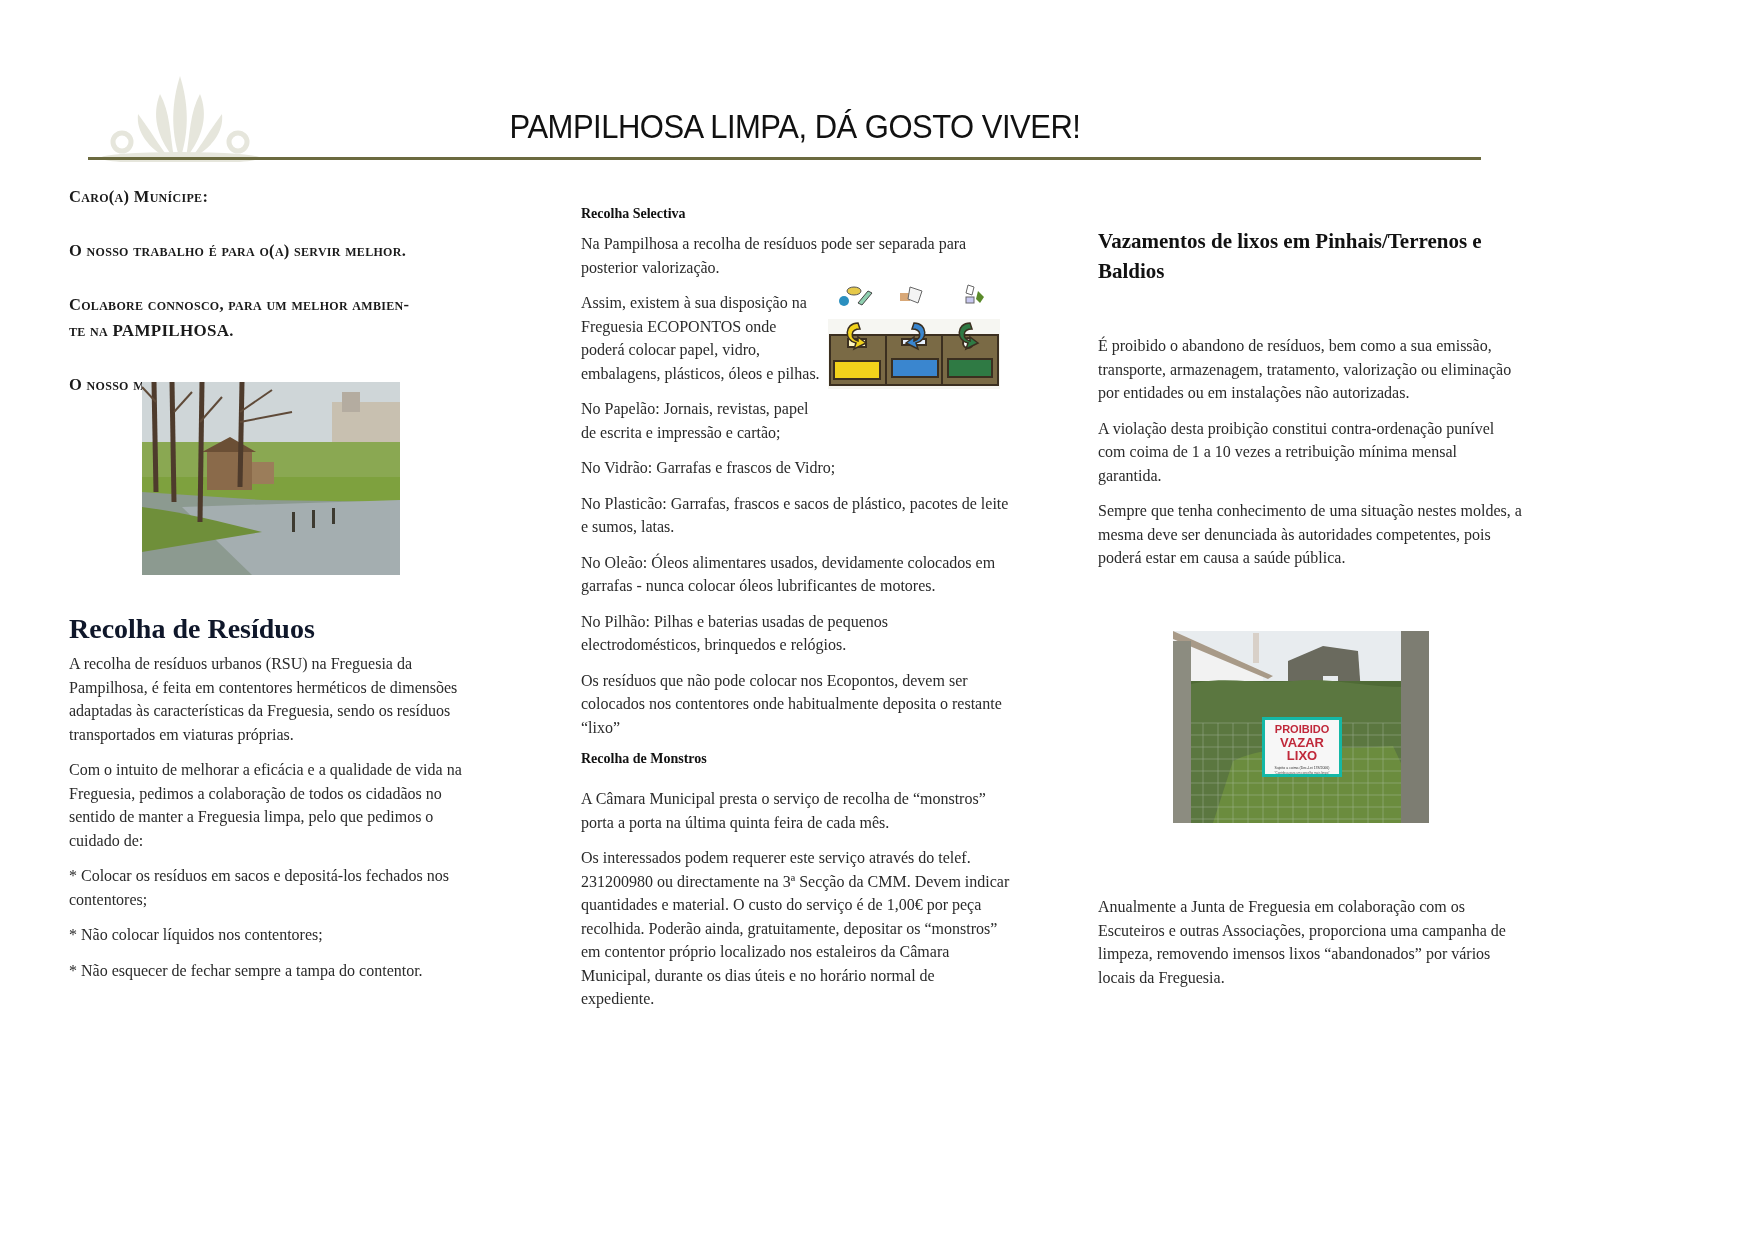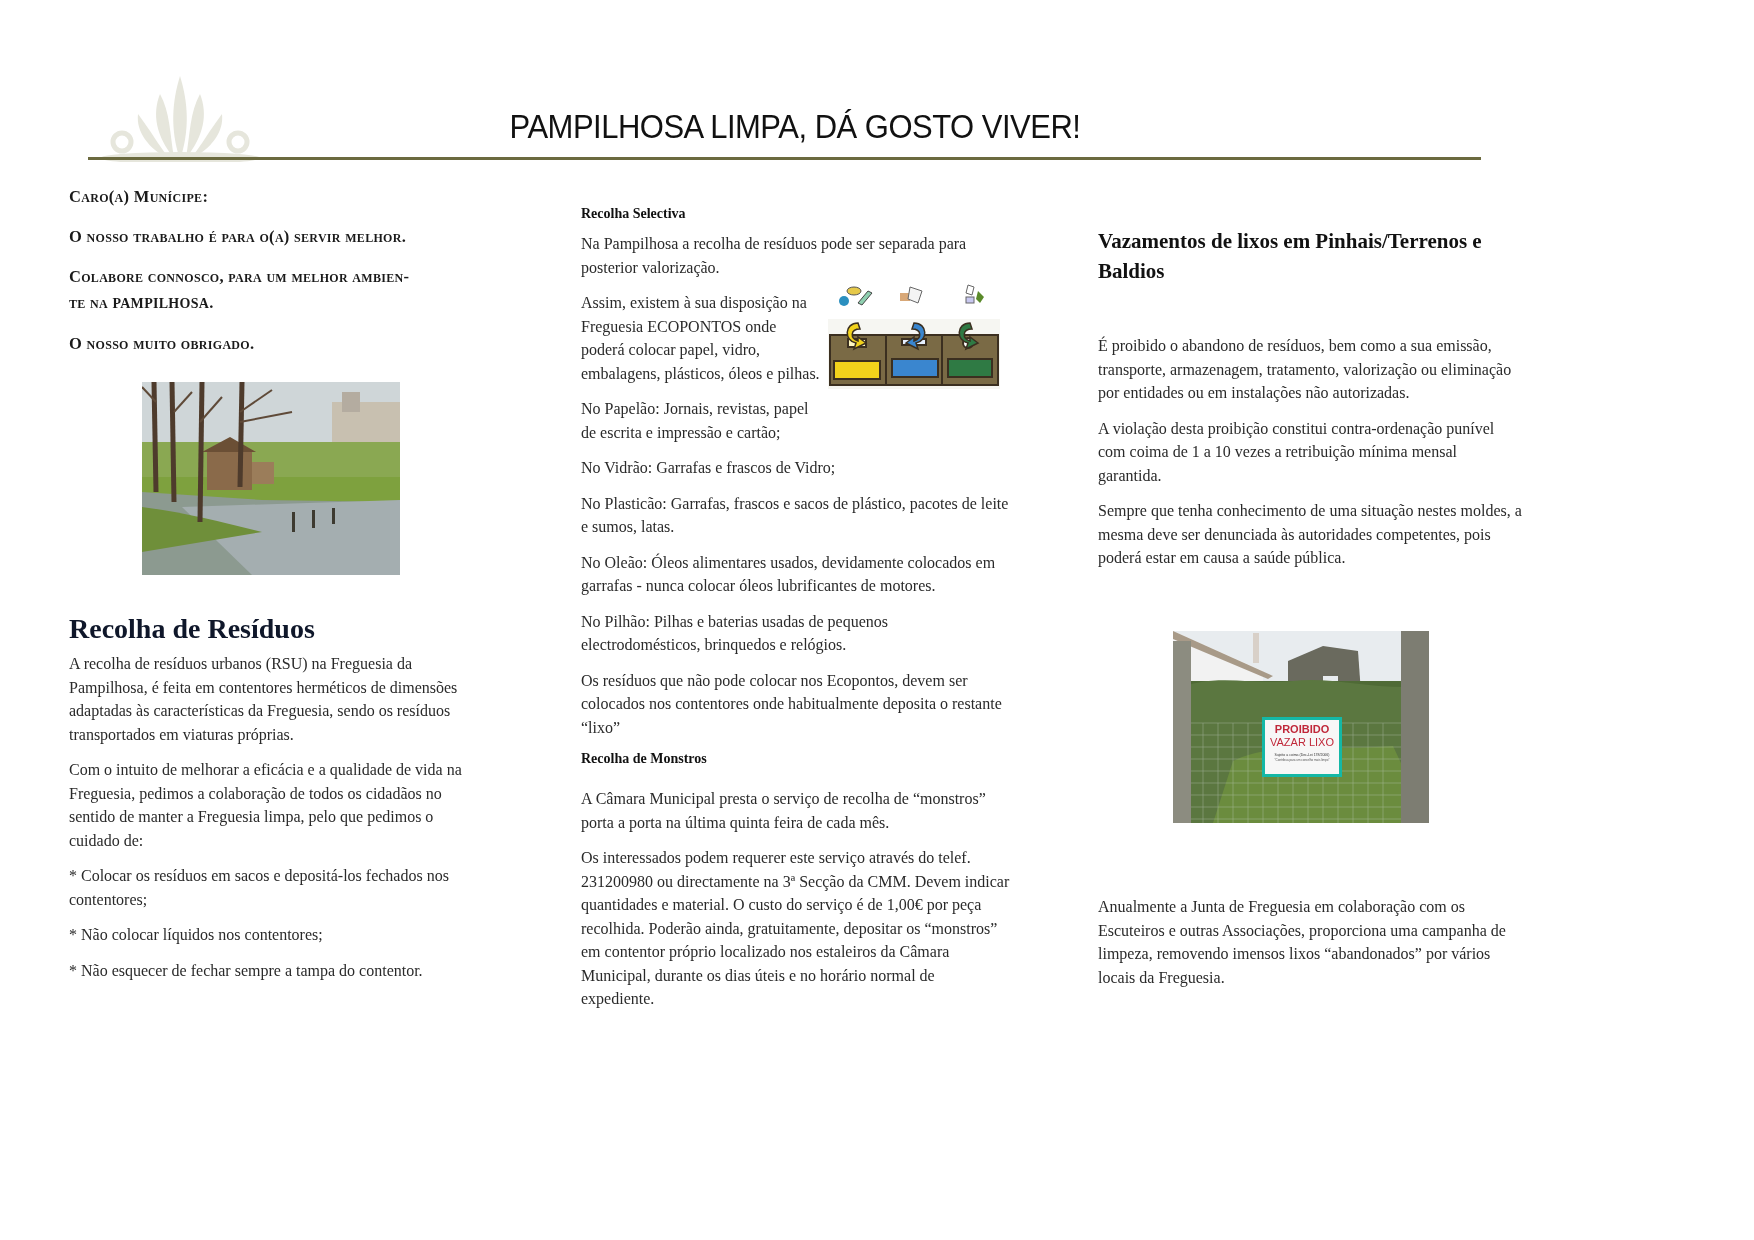--- a/index.html
+++ b/index.html
@@ -11,22 +11,22 @@
            font-family:"Liberation Sans","DejaVu Sans",sans-serif;
            font-size:31px; letter-spacing:-0.5px; color:#111; transform:scaleY(1.05); }
   .rule { left:88px; top:157px; width:1393px; height:3px; background:#6b6a3f; }
 
   .col1 { left:69px; top:184px; width:410px; }
   .col2 { left:581px; top:200px; width:430px; }
   .col3 { left:1098px; top:226px; width:425px; }
 
   .sc { font-weight:bold; font-variant:small-caps; font-size:16.5px; color:#1a1a1a;
         margin:0; line-height:26px; letter-spacing:0.3px; }
-  .sc + .sc { margin-top:14px; }
-  .sc .big { font-size:14px; }
+  .sc + .sc { margin-top:28px; }
+  .sc .big { font-size:17px; }
 
   p.body { font-size:16px; line-height:23.5px; margin:0 0 12px 0; color:#2a2a2a; }
   h2.sec { font-size:14px; font-weight:bold; margin:0 0 4px 0; color:#111; line-height:28px; }
   h1.big { font-size:28px; font-weight:bold; margin:0 0 6px 0; color:#0f172a; line-height:34px; }
   h2.sec3 { font-size:21px; font-weight:bold; margin:0; color:#111; line-height:30px; }
 
   .photo-pond { left:142px; top:382px; width:258px; height:193px; overflow:hidden; }
   .photo-sign { left:1173px; top:631px; width:256px; height:192px; overflow:hidden; }
   .eco { left:828px; top:283px; width:172px; height:106px; }
 </style>
@@ -168,21 +168,21 @@
     <path d="M60 130 C100 110 150 120 220 115 L256 192 L40 192 Z" fill="#6b8c3e"></path>
     <rect x="0" y="10" width="18" height="182" fill="#8c8c80"></rect>
     <rect x="228" y="0" width="28" height="192" fill="#7d7d72"></rect>
     <g stroke="#c8d0c8" stroke-width="0.6" opacity="0.55">
       <path d="M18 92 L228 92 M18 104 L228 104 M18 116 L228 116 M18 128 L228 128 M18 140 L228 140 M18 152 L228 152 M18 164 L228 164 M18 176 L228 176 M18 188 L228 188"></path>
       <path d="M30 92 L30 192 M45 92 L45 192 M60 92 L60 192 M75 92 L75 192 M90 92 L90 192 M105 92 L105 192 M120 92 L120 192 M135 92 L135 192 M150 92 L150 192 M165 92 L165 192 M180 92 L180 192 M195 92 L195 192 M210 92 L210 192"></path>
     </g>
   </svg>
   <div class="abs" style="left:89px; top:86px; width:74px; height:54px; background:#f7f7f7; border:3px solid #14b8a6; text-align:center; font-family:'Liberation Sans','DejaVu Sans',sans-serif;">
     <div style="color:#c0283a; font-weight:bold; font-size:11px; line-height:13px; margin-top:3px;">PROIBIDO</div>
-    <div style="color:#c0283a; font-weight:normal; font-size:11px; line-height:13px;">VAZAR LIXO</div>
+    <div style="color:#c0283a; font-weight:bold; font-size:13px; line-height:13px;">VAZAR LIXO</div>
     <div style="color:#333; font-size:3.5px; line-height:6px; margin-top:3px; white-space:nowrap; overflow:hidden;">Sujeito a coima (Dec-Lei 178/2006)</div>
     <div style="color:#555; font-size:3px; line-height:5px; white-space:nowrap; overflow:hidden;">"Contribua para um concelho mais limpo"</div>
   </div>
 </div>
 
 <div class="abs" style="left:1098px; top:895px; width:425px;">
   <p class="body">Anualmente a Junta de Freguesia em colaboração com os Escuteiros e outras Associações, proporciona uma campanha de limpeza, removendo imensos lixos “abandonados” por vários locais da Freguesia.</p>
 </div>
 
 </body></html>

